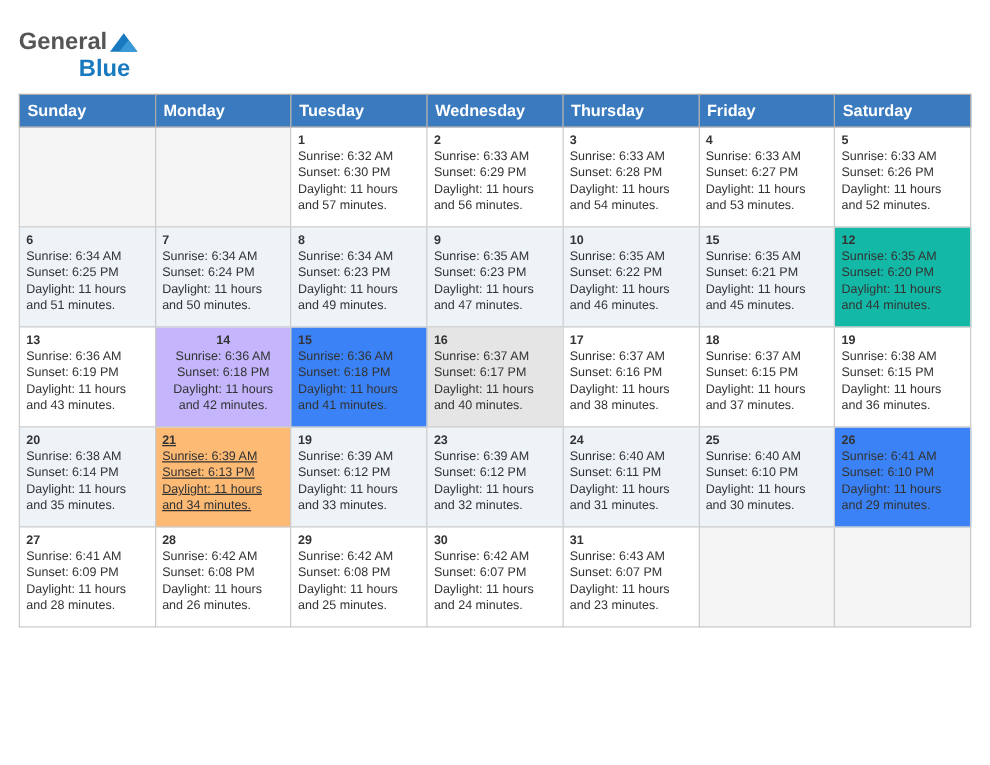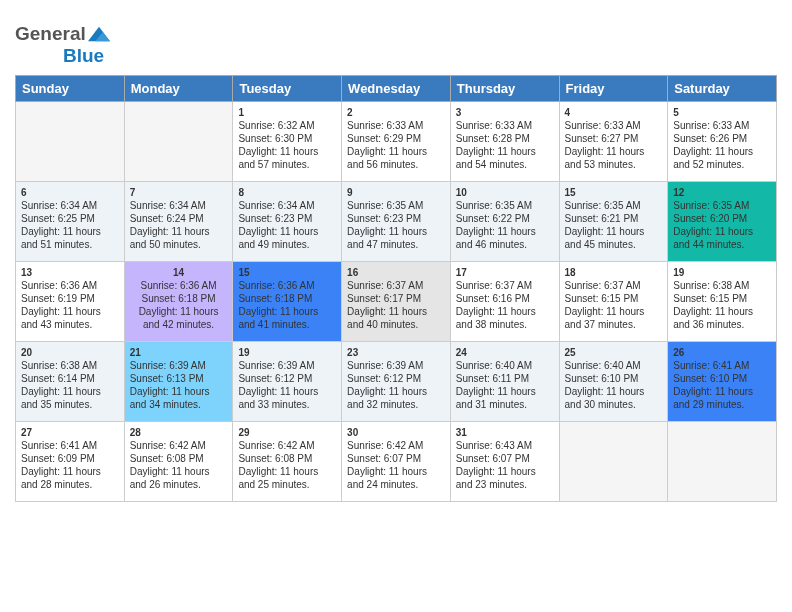--- a/index.html
+++ b/index.html
@@ -138,21 +138,21 @@
           <td style="background: rgb(255, 255, 255);"><span class="cell-content"><strong>13</strong><br>Sunrise: 6:36 AM<br>Sunset: 6:19 PM<br>Daylight: 11 hours and 43 minutes.</span></td>
           <td style="background: #c4b5fd; text-align: center;"><span class="cell-content"><strong>14</strong><br>Sunrise: 6:36 AM<br>Sunset: 6:18 PM<br>Daylight: 11 hours and 42 minutes.</span></td>
           <td style="background: #3b82f6; margin-top: 24px;"><span class="cell-content"><strong>15</strong><br>Sunrise: 6:36 AM<br>Sunset: 6:18 PM<br>Daylight: 11 hours and 41 minutes.</span></td>
           <td style="background: #e5e5e5;"><span class="cell-content"><strong>16</strong><br>Sunrise: 6:37 AM<br>Sunset: 6:17 PM<br>Daylight: 11 hours and 40 minutes.</span></td>
           <td style="background: rgb(255, 255, 255);"><span class="cell-content"><strong>17</strong><br>Sunrise: 6:37 AM<br>Sunset: 6:16 PM<br>Daylight: 11 hours and 38 minutes.</span></td>
           <td style="background: rgb(255, 255, 255);"><span class="cell-content"><strong>18</strong><br>Sunrise: 6:37 AM<br>Sunset: 6:15 PM<br>Daylight: 11 hours and 37 minutes.</span></td>
           <td style="background: rgb(255, 255, 255);"><span class="cell-content"><strong>19</strong><br>Sunrise: 6:38 AM<br>Sunset: 6:15 PM<br>Daylight: 11 hours and 36 minutes.</span></td>
         </tr>
         <tr>
           <td style="background: rgb(238, 243, 248);"><span class="cell-content"><strong>20</strong><br>Sunrise: 6:38 AM<br>Sunset: 6:14 PM<br>Daylight: 11 hours and 35 minutes.</span></td>
-          <td style="background: #7dd3fc;"><span class="cell-content"><strong>21</strong><br>Sunrise: 6:39 AM<br>Sunset: 6:13 PM<br>Daylight: 11 hours and 34 minutes.</span></td>
+          <td style="background: #fdba74; text-decoration: underline;"><span class="cell-content"><strong>21</strong><br>Sunrise: 6:39 AM<br>Sunset: 6:13 PM<br>Daylight: 11 hours and 34 minutes.</span></td>
           <td style="background: rgb(238, 243, 248);"><span class="cell-content"><strong>19</strong><br>Sunrise: 6:39 AM<br>Sunset: 6:12 PM<br>Daylight: 11 hours and 33 minutes.</span></td>
           <td style="background: rgb(238, 243, 248);"><span class="cell-content"><strong>23</strong><br>Sunrise: 6:39 AM<br>Sunset: 6:12 PM<br>Daylight: 11 hours and 32 minutes.</span></td>
           <td style="background: rgb(238, 243, 248);"><span class="cell-content"><strong>24</strong><br>Sunrise: 6:40 AM<br>Sunset: 6:11 PM<br>Daylight: 11 hours and 31 minutes.</span></td>
           <td style="background: rgb(238, 243, 248);"><span class="cell-content"><strong>25</strong><br>Sunrise: 6:40 AM<br>Sunset: 6:10 PM<br>Daylight: 11 hours and 30 minutes.</span></td>
           <td style="background: #3b82f6;"><span class="cell-content"><strong>26</strong><br>Sunrise: 6:41 AM<br>Sunset: 6:10 PM<br>Daylight: 11 hours and 29 minutes.</span></td>
         </tr>
         <tr>
           <td style="background: rgb(255, 255, 255); margin-top: 48px;"><span class="cell-content"><strong>27</strong><br>Sunrise: 6:41 AM<br>Sunset: 6:09 PM<br>Daylight: 11 hours and 28 minutes.</span></td>
           <td style="background: rgb(255, 255, 255);"><span class="cell-content"><strong>28</strong><br>Sunrise: 6:42 AM<br>Sunset: 6:08 PM<br>Daylight: 11 hours and 26 minutes.</span></td>
           <td style="background: rgb(255, 255, 255);"><span class="cell-content"><strong>29</strong><br>Sunrise: 6:42 AM<br>Sunset: 6:08 PM<br>Daylight: 11 hours and 25 minutes.</span></td>

